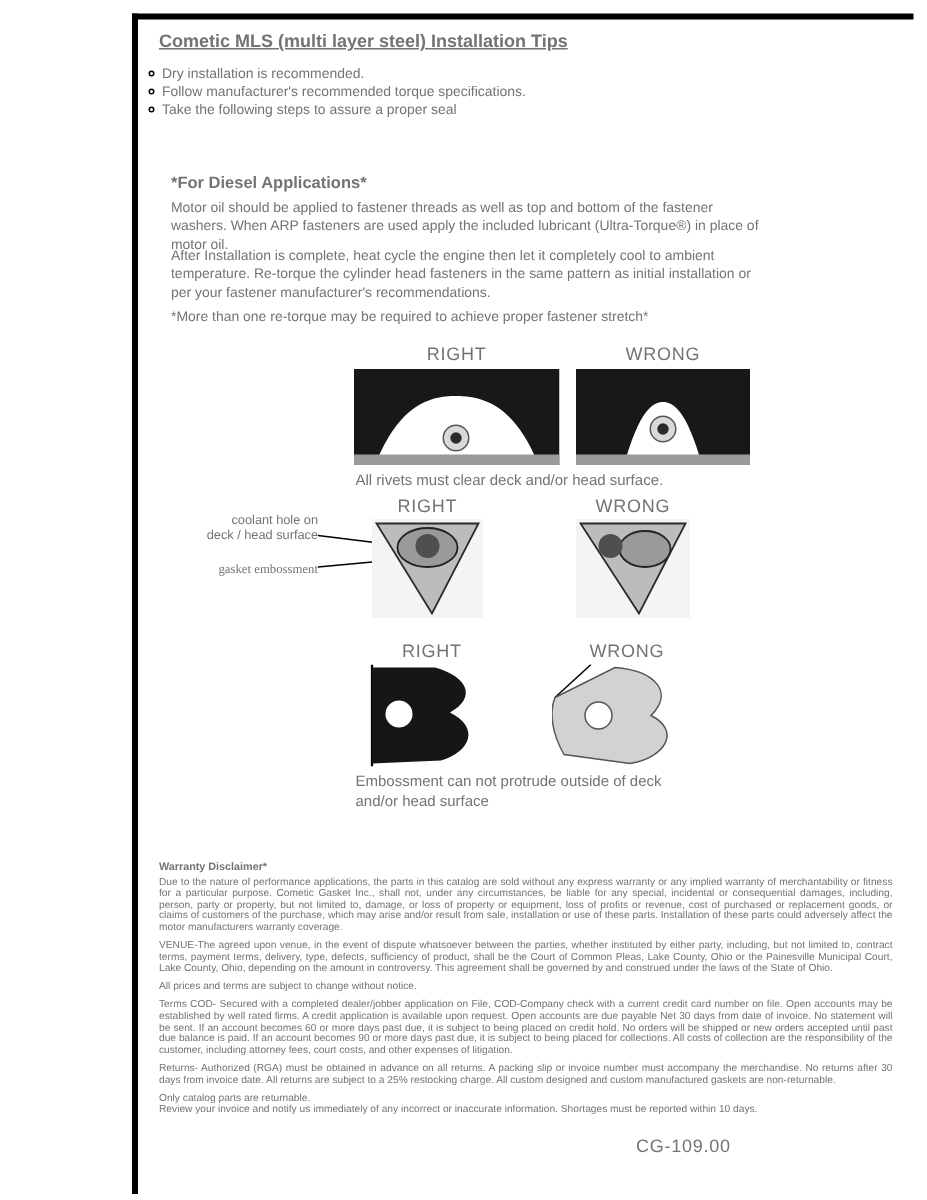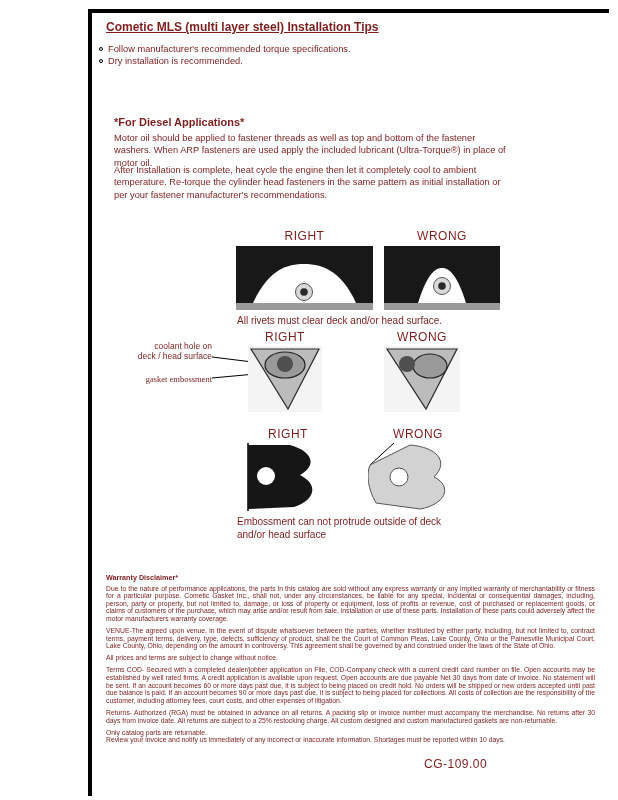--- a/index.html
+++ b/index.html
@@ -1,19 +1,19 @@
 <!DOCTYPE html>
 <html><head>
 <meta charset="utf-8">
 <style>
   * { margin:0; padding:0; box-sizing:border-box; }
   html,body { background:#ffffff; }
   .page {
     position:relative; width:618px; height:800px; background:#ffffff;
-    font-family:"Liberation Sans", sans-serif; color:#7f1d1d; overflow:hidden; margin:0 auto;
+    font-family:"Liberation Sans", sans-serif; color:#737373; overflow:hidden; margin:0 auto;
   }
   .border-top { position:absolute; left:88px; top:9px; width:521px; height:4px; background:#000; }
   .border-left { position:absolute; left:88px; top:9px; width:4px; height:787px; background:#000; }
 
   .title { position:absolute; left:106px; top:20px; font-size:12px; font-weight:bold; text-decoration:underline; white-space:nowrap; }
 
   .bullets { position:absolute; left:99px; top:43px; font-size:9.3px; line-height:12px; width:420px; }
   .bullet-row { display:flex; align-items:flex-start; }
   .marker-circle { width:4px; height:4px; border:1px solid #000; border-radius:50%; margin:3.5px 5px 0 0; flex:none; }
   .marker-dot { width:4px; height:4px; background:#000; border-radius:50%; margin:3.5px 5px 0 0; flex:none; }
@@ -44,31 +44,36 @@
 <div class="page">
 
   <div class="border-top"></div>
   <div class="border-left"></div>
 
   <div class="title">Cometic MLS (multi layer steel) Installation Tips</div>
 
   <div class="bullets">
     <div class="bullet-row">
       <span class="marker-circle"></span>
+      <span>Dry installation is recommended.</span>
+    </div>
+    <div class="bullet-row">
+      <span class="marker-circle"></span>
       <span>Follow manufacturer's recommended torque specifications.</span>
     </div>
     <div class="bullet-row">
       <span class="marker-circle"></span>
-      <span>Dry installation is recommended.</span>
+      <span>Take the following steps to assure a proper seal</span>
     </div>
   </div>
 
   <div class="diesel-heading">*For Diesel Applications*</div>
   <p class="para para1">Motor oil should be applied to fastener threads as well as top and bottom of the fastener washers. When ARP fasteners are used apply the included lubricant (Ultra-Torque®) in place of motor oil.</p>
   <p class="para para2">After Installation is complete, heat cycle the engine then let it completely cool to ambient temperature. Re-torque the cylinder head fasteners in the same pattern as initial installation or per your fastener manufacturer's recommendations.</p>
+  <div class="note">*More than one re-torque may be required to achieve proper fastener stretch*</div>
 
   <div class="dlabel" style="left:236px;top:229px;width:137px;">RIGHT</div>
   <div class="dlabel" style="left:384px;top:229px;width:116px;">WRONG</div>
 
   <svg class="dimg" style="left:236px;top:246px;" width="137" height="64" viewBox="0 0 137 64">
     <rect width="137" height="64" fill="#181818"></rect>
     <path d="M14,64 C30,24 50,18 68,18 C88,18 108,26 123,64 Z" fill="#ffffff"></path>
     <rect y="57" width="137" height="7" fill="#9a9a9a"></rect>
     <circle cx="68" cy="46" r="8.5" fill="#d9d9d9" stroke="#555" stroke-width="1"></circle>
     <circle cx="68" cy="46" r="3.8" fill="#2a2a2a"></circle>

